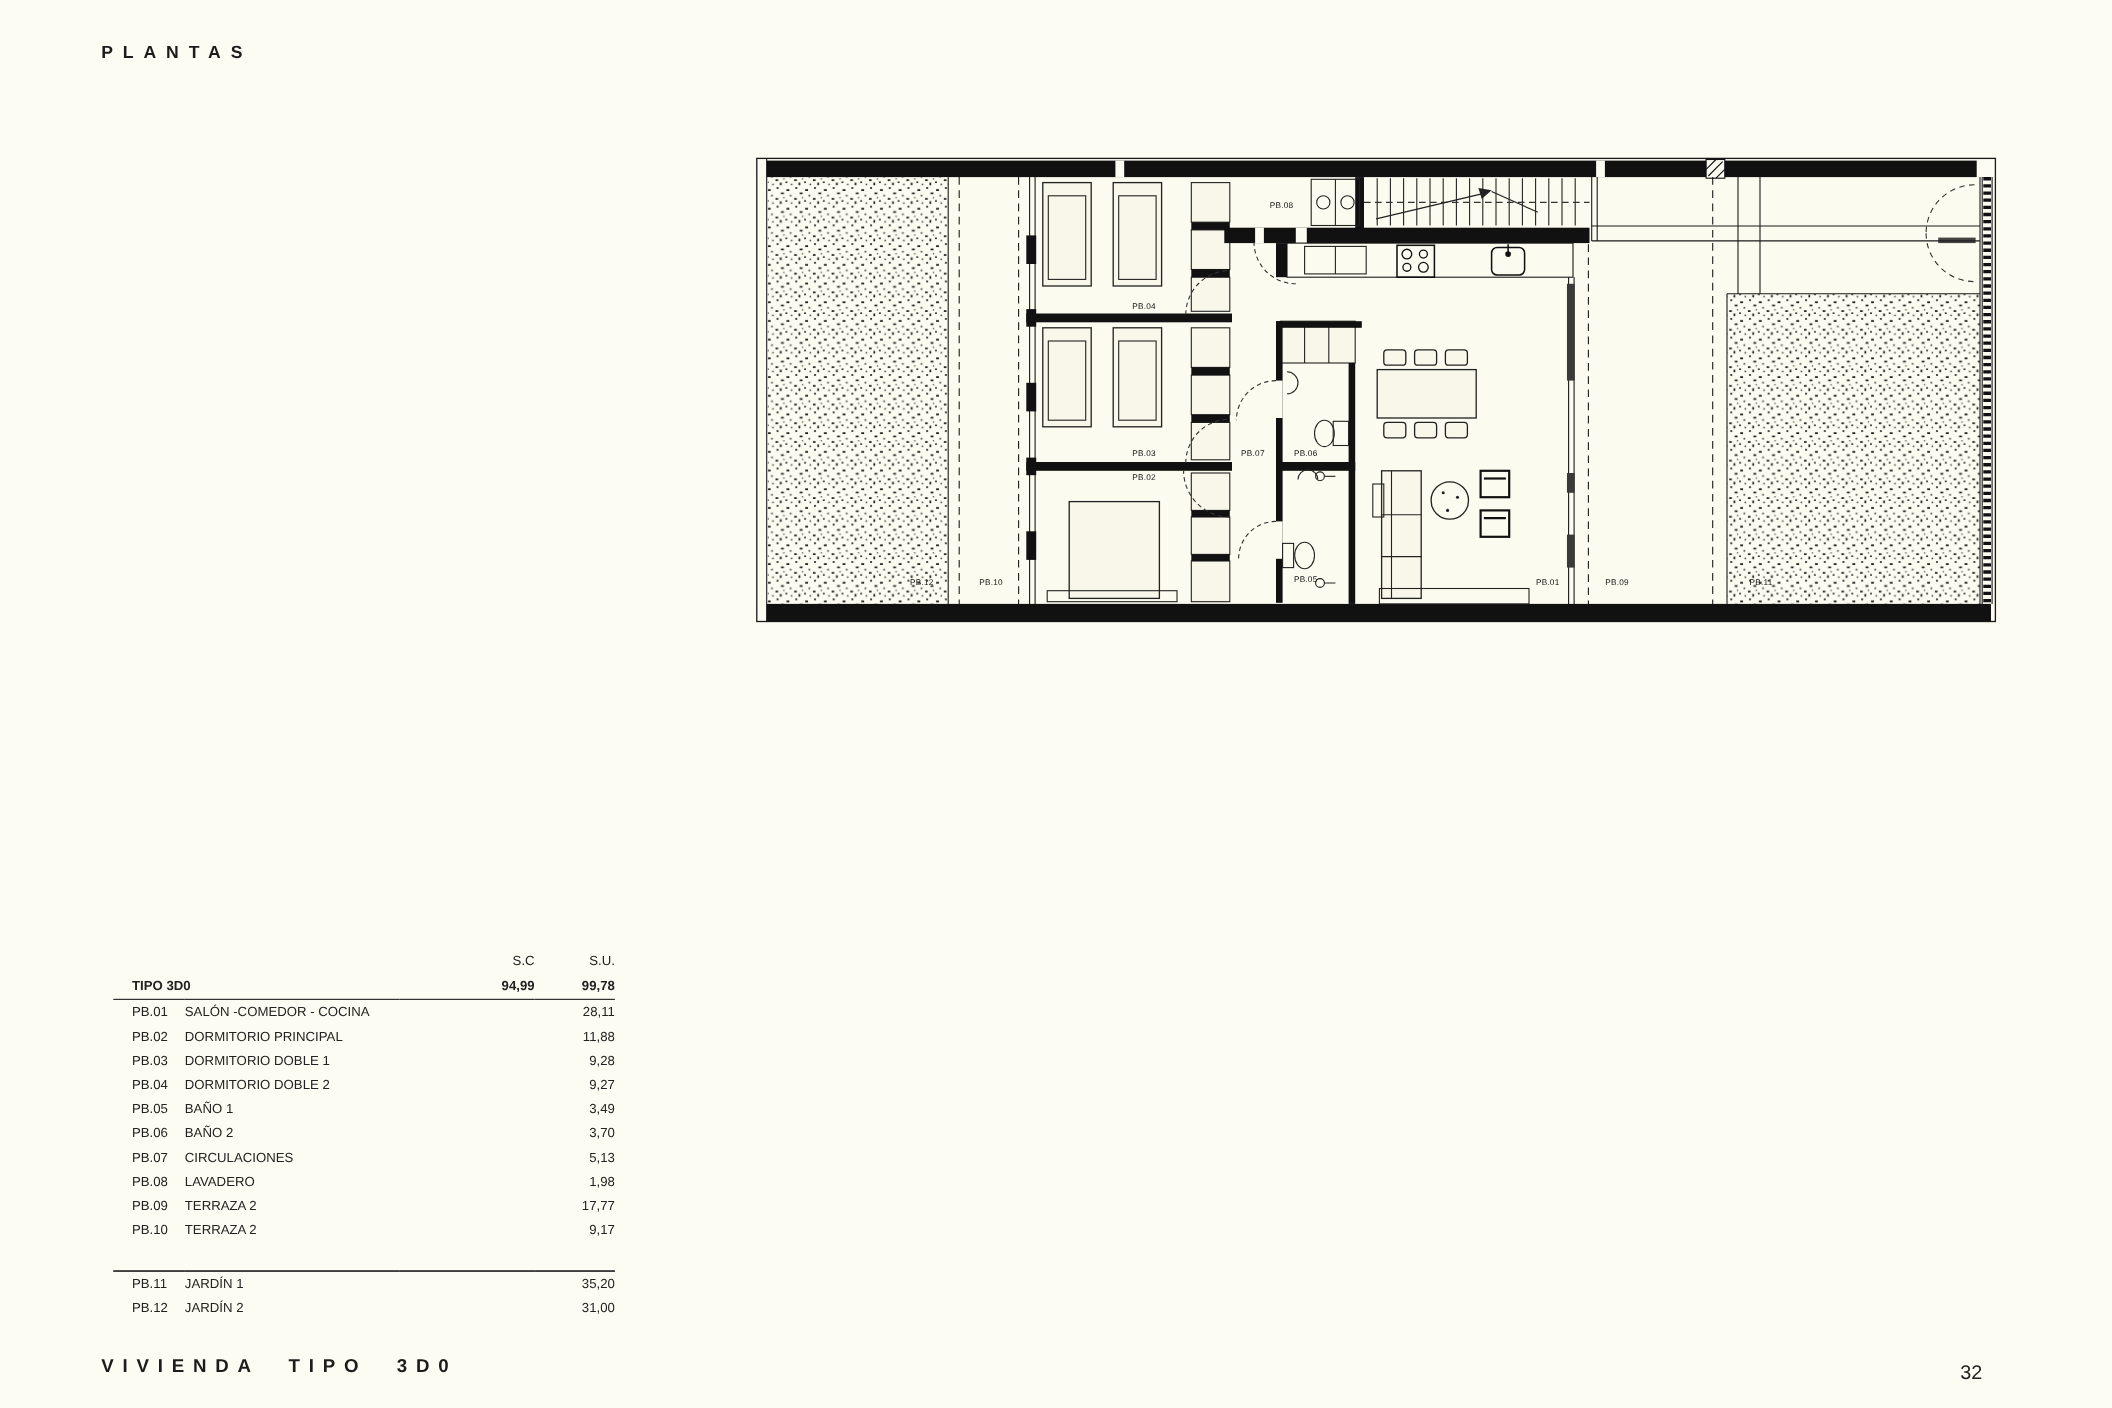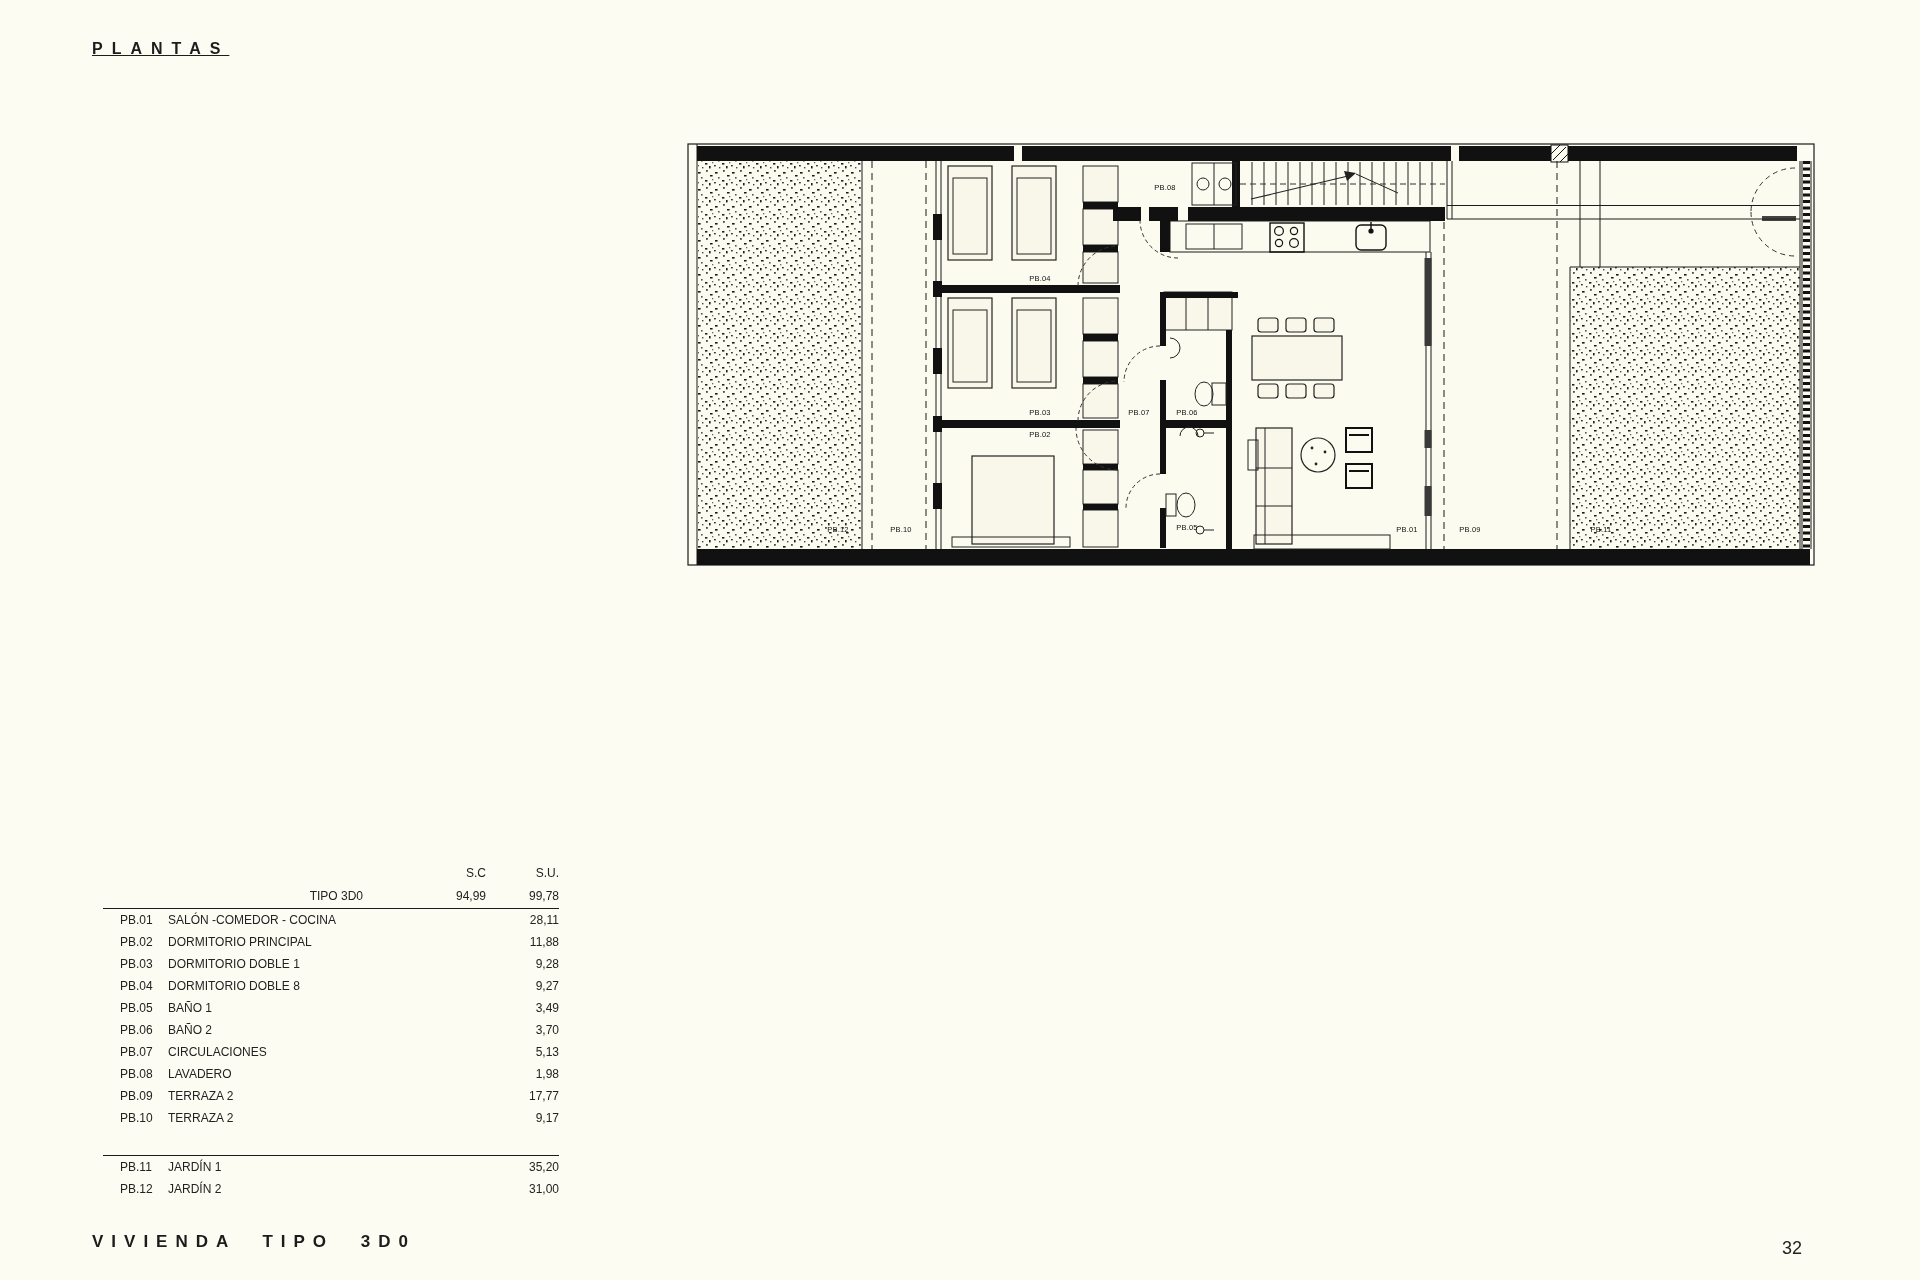--- a/index.html
+++ b/index.html
@@ -3,21 +3,21 @@
 <meta charset="utf-8">
 <style>
   html,body{margin:0;padding:0;}
   body{
     width:1920px;height:1280px;position:relative;overflow:hidden;
     background:#fdfcf2;color:#1f1f1f;
     font-family:"Liberation Sans", sans-serif;
   }
   .page-title{
     position:absolute;left:92px;top:40px;
-    font-size:16px;font-weight:bold;letter-spacing:9px;color:#1c1c1c;text-decoration:underline;
+    font-size:16px;font-weight:bold;letter-spacing:9px;color:#1c1c1c;
   }
   .footer-title{
     position:absolute;left:92px;top:1232px;
     font-size:17px;font-weight:bold;letter-spacing:8px;word-spacing:14px;color:#1c1c1c;
   }
   .page-number{
     position:absolute;left:1782px;top:1238px;
     font-size:18px;color:#222;
   }
   
@@ -33,21 +33,21 @@
     position:absolute;left:103px;top:818px;width:456px;
     border-collapse:collapse;table-layout:fixed;
     font-size:12px;color:#222;margin-top:44px;
   }
   .area-table td{padding:0;height:22px;vertical-align:middle;white-space:nowrap;overflow:hidden;}
   .col-code{width:65px;padding-left:17px!important;}
   .col-name{width:195px;}
   .col-sc{width:123px;text-align:right;}
   .col-su{width:73px;text-align:right;}
   .hdr-row td{height:22px;}
-  .tipo-row td{height:24px;font-weight:normal;border-bottom:1.6px solid #1b1b1b;text-align:right;}
+  .tipo-row td{height:24px;font-weight:bold;border-bottom:1.6px solid #1b1b1b;}
   .spacer-row td{height:26px;border-bottom:1.4px solid #1b1b1b;}
   #rows-ext tr td{height:22px;}
 </style>
 </head>
 <body>
 
 <div class="page-title">PLANTAS</div>
 
 <div class="plan-wrap">
   <svg class="plan-svg" width="1145" height="440" viewBox="680 135 1145 440" fill="none" stroke-linecap="butt">
@@ -297,21 +297,21 @@
 
   <tr>
     <td class="col-code">PB.03</td>
     <td class="col-name">DORMITORIO DOBLE 1</td>
     <td class="col-sc"></td>
     <td class="col-su">9,28</td>
   </tr>
 
   <tr>
     <td class="col-code">PB.04</td>
-    <td class="col-name">DORMITORIO DOBLE 8</td>
+    <td class="col-name">DORMITORIO DOBLE 2</td>
     <td class="col-sc"></td>
     <td class="col-su">9,27</td>
   </tr>
 
   <tr>
     <td class="col-code">PB.05</td>
     <td class="col-name">BAÑO 1</td>
     <td class="col-sc"></td>
     <td class="col-su">3,49</td>
   </tr>

